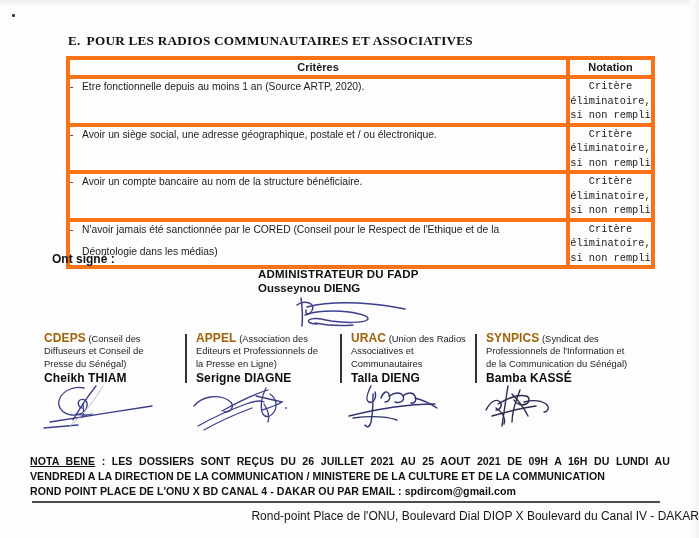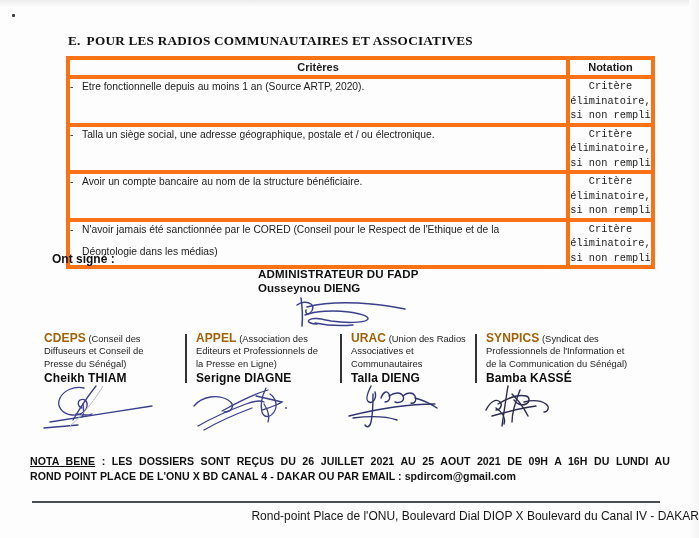--- a/index.html
+++ b/index.html
@@ -289,21 +289,21 @@
         <td class="note-cell">
           <div>Critère</div>
           <div>éliminatoire,</div>
           <div>si non rempli</div>
         </td>
       </tr>
       <tr>
         <td class="crit-cell">
           <div class="crit-line">
             <span class="dash">-</span>
-            <span class="crit-text">Talla un siège social, une adresse géographique, postale et / ou électronique.</span>
+            <span class="crit-text">Avoir un siège social, une adresse géographique, postale et / ou électronique.</span>
           </div>
         </td>
         <td class="note-cell">
           <div>Critère</div>
           <div>éliminatoire,</div>
           <div>si non rempli</div>
         </td>
       </tr>
       <tr>
         <td class="crit-cell">
@@ -451,18 +451,19 @@
             <path d="M10 32 C24 28, 40 24, 54 22"></path>
           </g>
         </svg>
       </div>
     </div>
 
   </div>
 
   <div class="nota">
     <div class="nota-l1"><span class="nota-label">NOTA BENE</span><span> : </span><span>LES DOSSIERS SONT REÇUS DU 26 JUILLET 2021 AU 25 AOUT 2021 DE 09H A 16H DU LUNDI AU</span></div>
+    <div>VENDREDI A LA DIRECTION DE LA COMMUNICATION / MINISTERE DE LA CULTURE ET DE LA COMMUNICATION</div>
     <div class="nota-l3">ROND POINT PLACE  DE L'ONU X BD CANAL 4 -  DAKAR OU PAR  EMAIL : spdircom@gmail.com</div>
   </div>
 
   <div class="footer-rule"></div>
   <div class="footer-text">Rond-point Place de l'ONU, Boulevard Dial DIOP X Boulevard du Canal IV - DAKAR</div>
 </div>
 
 </body></html>

